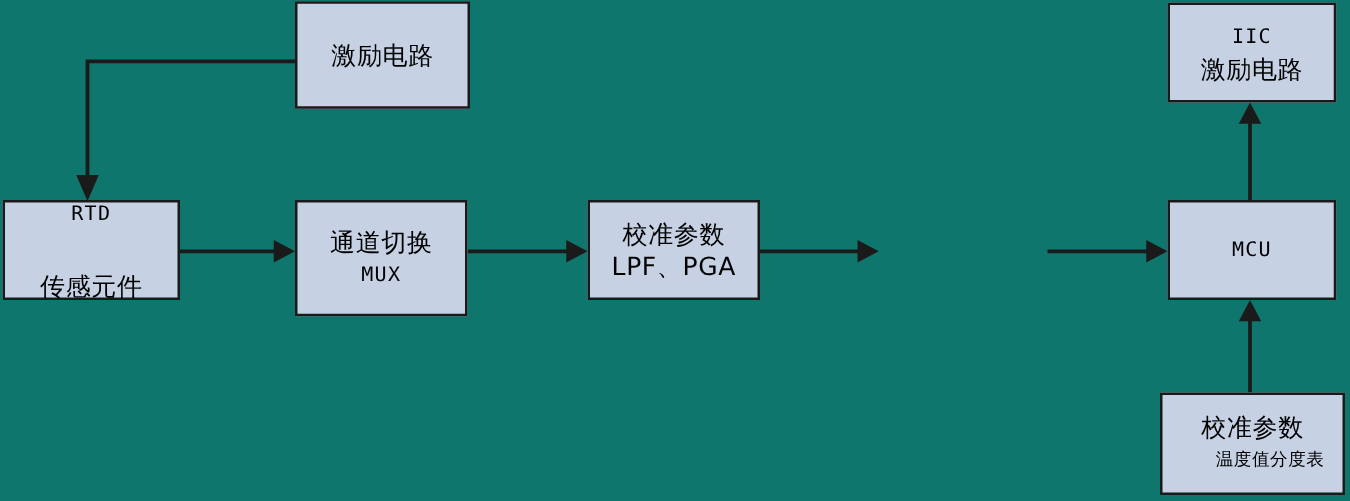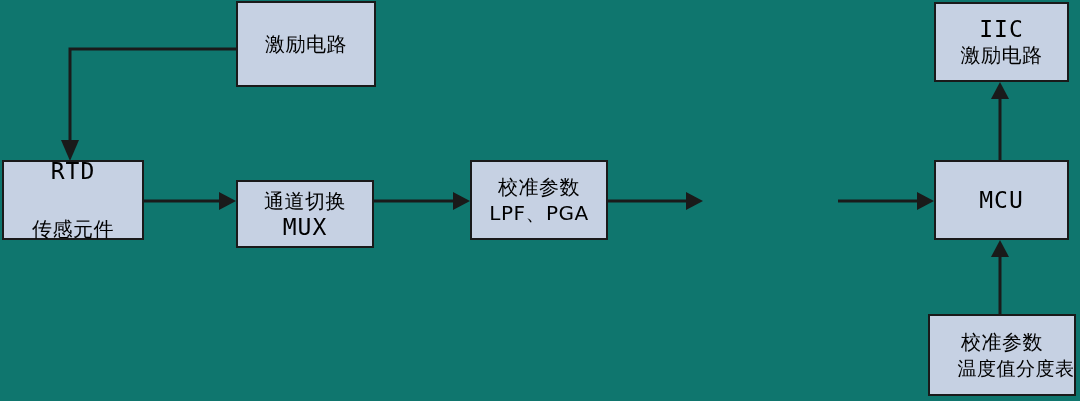--- a/index.html
+++ b/index.html
@@ -32,21 +32,21 @@
   .node .line {
     display: block;
     font-size: 20px;
     line-height: 26px;
     letter-spacing: 0.5px;
     white-space: nowrap;
     text-align: center;
   }
   .node .line.latin {
     font-family: "DejaVu Sans Mono", "Liberation Mono", monospace;
-    font-size: 23px;
+    font-size: 16px;
     letter-spacing: 1px;
   }
   svg#edges {
     position: absolute;
     left: 0;
     top: 0;
     width: 1080px;
     height: 401px;
     z-index: 1;
     overflow: visible;
@@ -106,21 +106,21 @@
 
   <div class="node" style="left:236px; top:1px; width:140px; height:86px;">
     <span class="line">激励电路</span>
   </div>
 
   <div class="node" style="left:2px; top:160px; width:142px; height:80px;gap:32px;">
     <span class="line latin">RTD</span>
     <span class="line">传感元件</span>
   </div>
 
-  <div class="node" style="left:236px; top:160px; width:138px; height:68px;margin-top:20px;">
+  <div class="node" style="left:236px; top:160px; width:138px; height:93px;">
     <span class="line">通道切换</span>
     <span class="line latin">MUX</span>
   </div>
 
   <div class="node" style="left:470px; top:160px; width:138px; height:80px;">
     <span class="line">校准参数</span>
     <span class="line">LPF、PGA</span>
   </div>
 
 
@@ -128,16 +128,16 @@
     <span class="line latin">MCU</span>
   </div>
 
   <div class="node" style="left:934px; top:2px; width:135px; height:80px;">
     <span class="line latin">IIC</span>
     <span class="line">激励电路</span>
   </div>
 
   <div class="node" style="left:928px; top:314px; width:148px; height:82px;">
     <span class="line">校准参数</span>
-    <span class="line" style="font-size:19px;margin-left:28px;">温度值分度表</span>
+    <span class="line" style="font-size:14px;margin-left:28px;">温度值分度表</span>
   </div>
 
 </div>
 
 </body></html>

